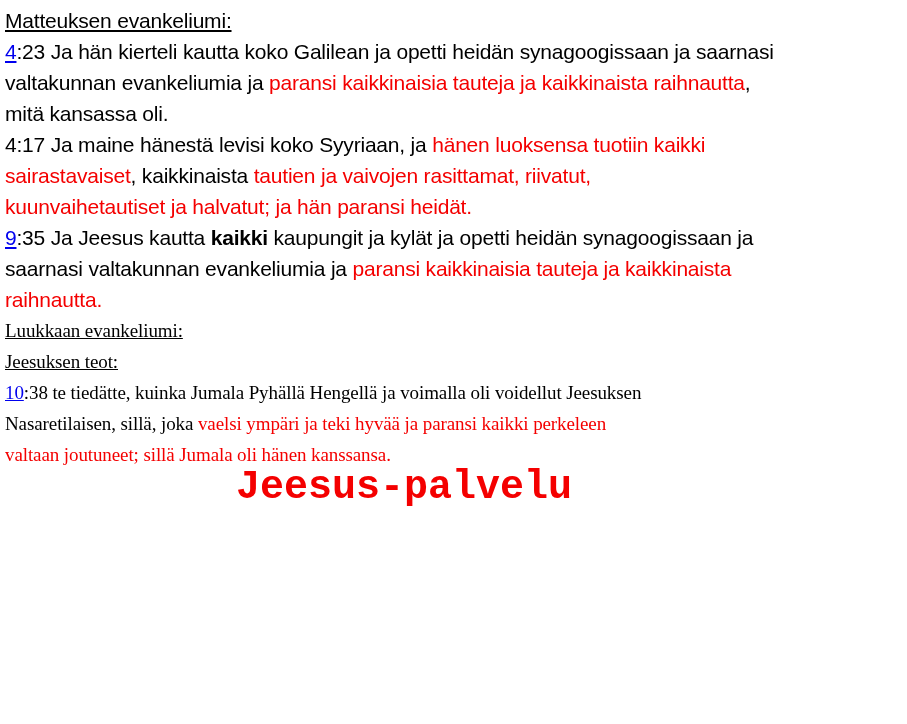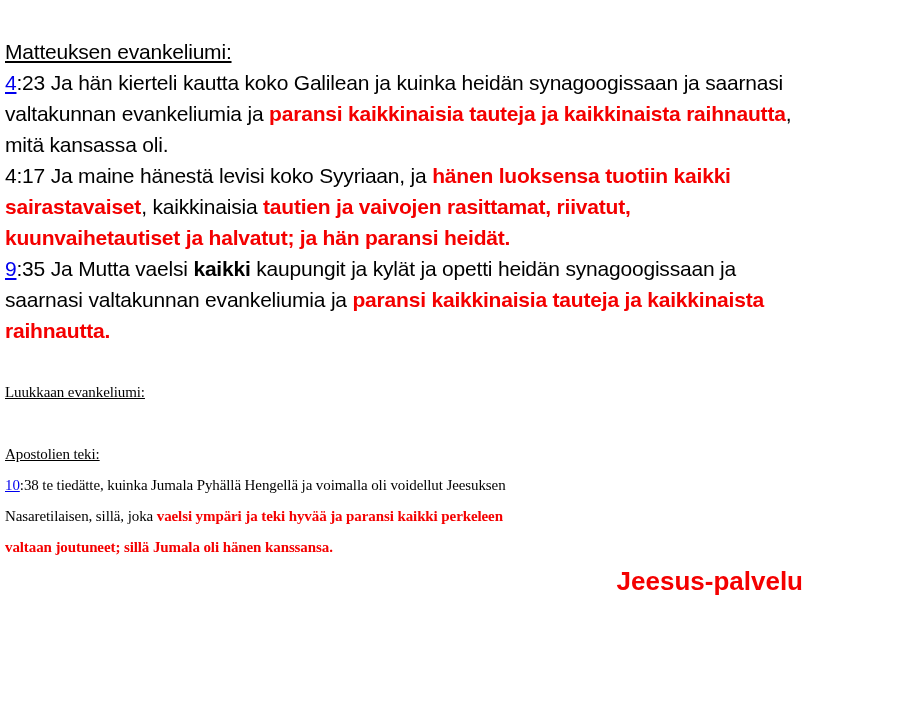--- a/index.html
+++ b/index.html
@@ -8,80 +8,80 @@
     --red: #f40000;
     --link: #0000ee;
   }
   * { margin: 0; padding: 0; box-sizing: border-box; }
   html, body {
     width: 907px; height: 724px;
     background: var(--bg);
     overflow: hidden;
   }
   body { padding: 5px 4px 0 5px; }
-  .section { color: var(--ink); margin-top: 31px; }
+  .section { color: var(--ink); }
   .sans {
     font-family: "Liberation Sans", sans-serif;
     font-size: 21px;
     letter-spacing: -0.2px;
     line-height: 31px;
   }
   .serif {
     font-family: "Liberation Serif", serif;
-    font-size: 15px;
+    font-size: 19px;
     letter-spacing: -0.1px;
     line-height: 31px;
   }
   .heading {
     font-weight: normal;
     text-decoration: underline;
     line-height: 31px;
   }
   .para { white-space: pre-wrap; }
   .vlink {
     color: var(--link);
     text-decoration: underline;
     cursor: pointer;
   }
   .hl {
     color: var(--red);
-    font-weight: bold;
+    font-weight: normal;
   }
   .b { font-weight: bold; text-align: right; }
   .slide-title {
-    font-family: Liberation Sans, sans-serif;
-    font-size: 26px;
+    font-family: Liberation Mono, monospace;
+    font-size: 40px;
     font-weight: bold;
     color: var(--red);
-    text-align: right;
+    text-align: center;
     line-height: 34px;
     margin-top: 1px;
     margin-right: 100px;
   }
 </style>
 </head>
 <body>
 
 <div class="section sans">
   <div class="heading">Matteuksen evankeliumi:</div>
-  <p class="para"><a class="vlink">4</a><span>:23 Ja hän kierteli kautta koko Galilean ja kuinka heidän synagoogissaan ja saarnasi
+  <p class="para"><a class="vlink">4</a><span>:23 Ja hän kierteli kautta koko Galilean ja opetti heidän synagoogissaan ja saarnasi
 valtakunnan evankeliumia ja </span><span class="hl">paransi kaikkinaisia tauteja ja kaikkinaista raihnautta</span><span>,
 mitä kansassa oli.</span></p>
   <p class="para"><span>4:17 Ja maine hänestä levisi koko Syyriaan, ja </span><span class="hl">hänen luoksensa tuotiin kaikki
-sairastavaiset</span><span>, kaikkinaisia </span><span class="hl">tautien ja vaivojen rasittamat, riivatut,
+sairastavaiset</span><span>, kaikkinaista </span><span class="hl">tautien ja vaivojen rasittamat, riivatut,
 kuunvaihetautiset ja halvatut; ja hän paransi heidät.</span></p>
-  <p class="para"><a class="vlink">9</a><span>:35 Ja Mutta vaelsi </span><span class="b">kaikki</span><span> kaupungit ja kylät ja opetti heidän synagoogissaan ja
+  <p class="para"><a class="vlink">9</a><span>:35 Ja Jeesus kautta </span><span class="b">kaikki</span><span> kaupungit ja kylät ja opetti heidän synagoogissaan ja
 saarnasi valtakunnan evankeliumia ja </span><span class="hl">paransi kaikkinaisia tauteja ja kaikkinaista
 raihnautta.</span></p>
 </div>
 
 <div class="section serif">
   <div class="heading">Luukkaan evankeliumi:</div>
 </div>
 
 <div class="section serif">
-  <div class="heading">Apostolien teki:</div>
+  <div class="heading">Jeesuksen teot:</div>
   <p class="para"><a class="vlink">10</a><span>:38 te tiedätte, kuinka Jumala Pyhällä Hengellä ja voimalla oli voidellut Jeesuksen
 Nasaretilaisen, sillä, joka </span><span class="hl">vaelsi ympäri ja teki hyvää ja paransi kaikki perkeleen
 valtaan joutuneet; sillä Jumala oli hänen kanssansa.</span></p>
 </div>
 
 <div class="slide-title">Jeesus-palvelu</div>
 
 </body></html>

